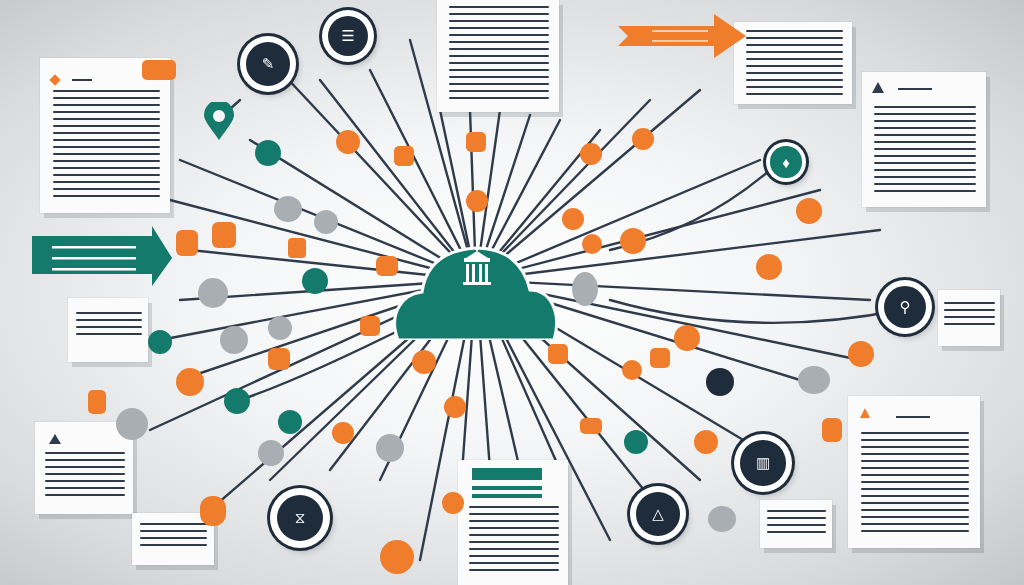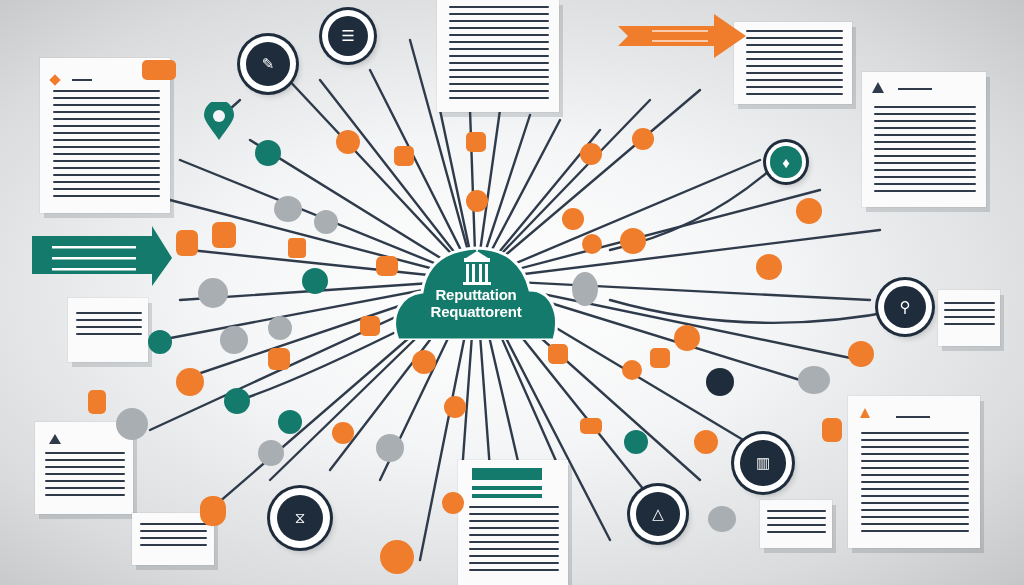--- a/index.html
+++ b/index.html
@@ -344,19 +344,15 @@
         <rect x="72" y="24" width="26" height="4"></rect>
         <path d="M74 24 L85 17 L96 24 Z"></path>
         <rect x="84" y="12" width="2" height="5"></rect>
         <rect x="74" y="30" width="3" height="18"></rect>
         <rect x="80" y="30" width="3" height="18"></rect>
         <rect x="87" y="30" width="3" height="18"></rect>
         <rect x="93" y="30" width="3" height="18"></rect>
         <rect x="71" y="48" width="28" height="3"></rect>
       </g>
     </svg>
-    <div id="cloud-text">
-      <div>Reputtation</div>
-      <div>Requattorent</div>
-    </div>
   </div>
 
 </div>
 
 </body></html>

